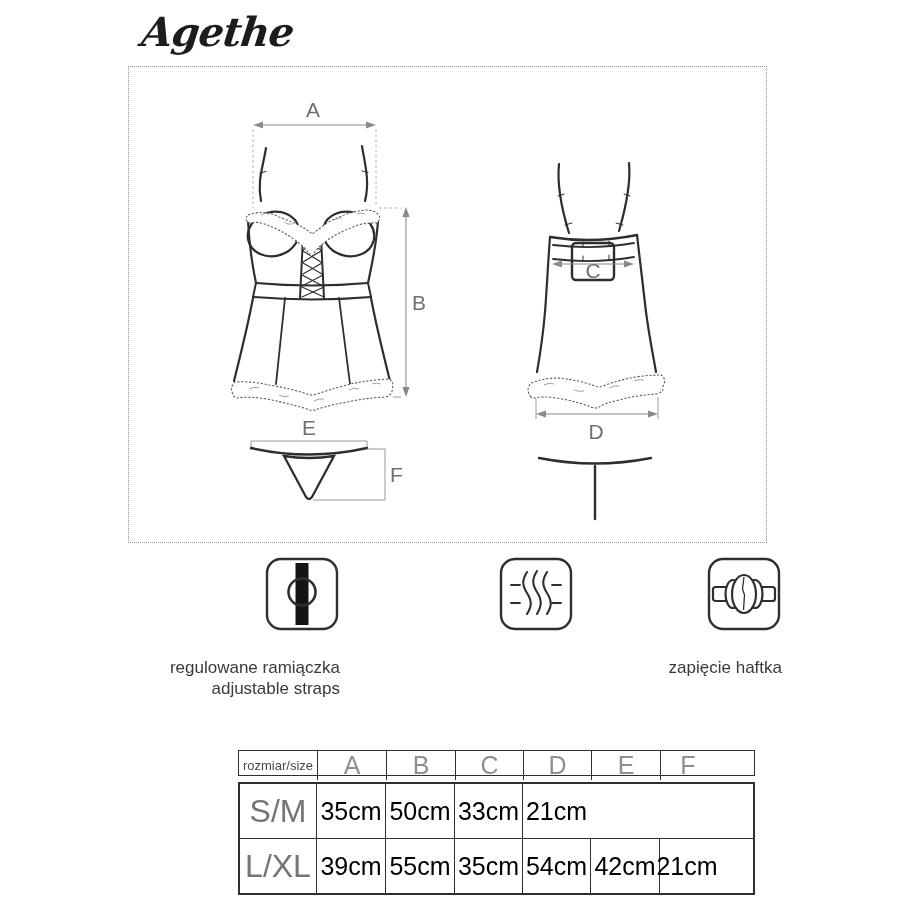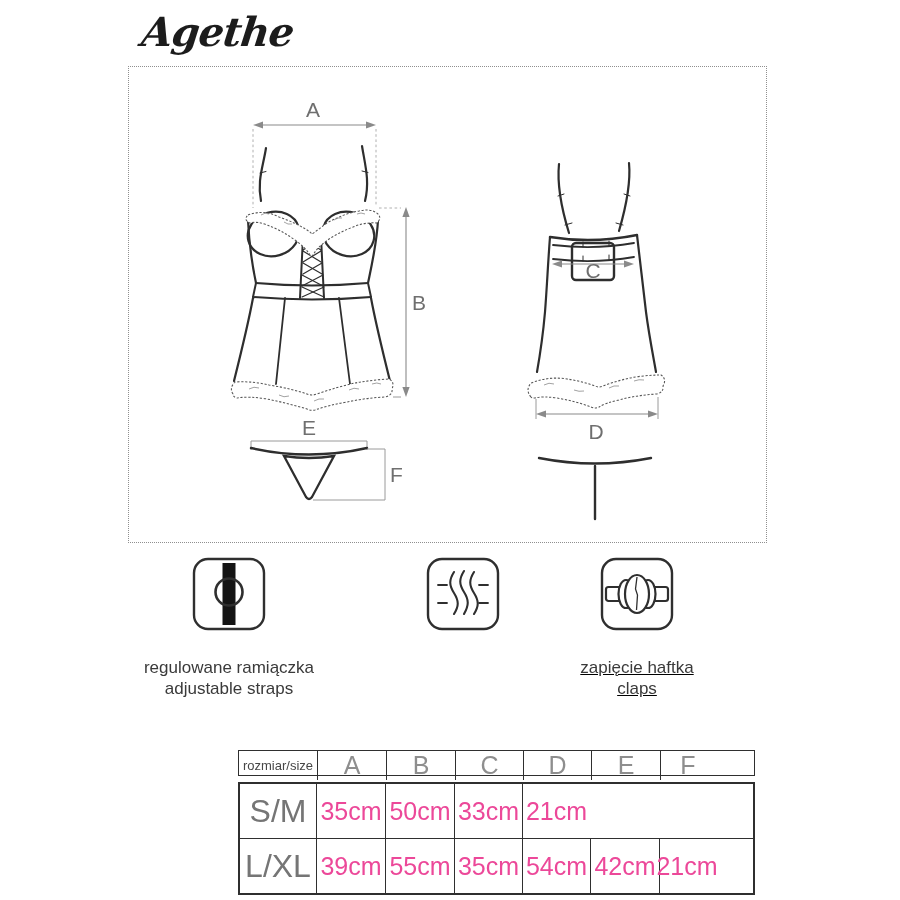--- a/index.html
+++ b/index.html
@@ -13,35 +13,35 @@
   }
 
   .brand-logo{position:absolute;left:642px;top:5px;width:142px;height:54px;}
 
   .diagram-box{
     position:absolute;left:128px;top:66px;width:639px;height:477px;
     border:1px dotted #8f8f8f;box-sizing:border-box;
   }
   .diagram-box svg{display:block;}
 
-  .feature{position:absolute;top:556px;width:222px;text-align:center;}
+  .feature{position:absolute;top:556px;width:222px;text-align:right;}
   .feature .cap{margin-top:21px;font-size:17px;line-height:21px;color:#3a3a3a;}
-  .f1{left:118px;} .f2{left:352px;} .f3{left:526px;text-decoration:underline;}
+  .f1{left:118px;} .f2{left:352px;} .f3{left:560px;}
 
   .size-table{position:absolute;left:211px;top:750px;width:517px;color:#3c3c3c;padding-left:27px;}
   .t-head{display:grid;grid-template-columns:78px 69px 69px 68px 68px 69px 55px;
     border:1px solid #2f2f2f;height:26px;box-sizing:border-box;}
   .t-head .th{display:flex;align-items:center;justify-content:center;
     border-left:1px solid #2f2f2f;font-size:25px;color:#8e8e8e;}
   .t-head .th:first-child{border-left:none;font-size:13px;color:#474747;}
   .t-body{margin-top:6px;border:2px solid #2f2f2f;}
   .t-row{display:grid;grid-template-columns:76px 69px 69px 68px 68px 69px 55px;height:54px;}
   .t-row + .t-row{border-top:1px solid #2f2f2f;}
   .t-row .td{display:flex;align-items:center;justify-content:center;
-    border-left:1px solid #2f2f2f;font-size:25px;color:#ec4899;}
+    border-left:1px solid #2f2f2f;font-size:25px;color:#000000;}
   .t-row .td:first-child{border-left:none;font-size:32px;color:#757575;}
 
   .ln{stroke:#2e2e2e;fill:none;stroke-linecap:round;}
   .dim{stroke:#8a8a8a;stroke-width:1.1;fill:none;}
   .dimh{fill:#8a8a8a;stroke:none;}
   .ext{stroke:#b0b0b0;stroke-width:1;stroke-dasharray:2.6 2.6;fill:none;}
   .thin{stroke:#9a9a9a;stroke-width:1;fill:none;}
   .fur{fill:#fff;stroke:#555;stroke-width:1.05;stroke-dasharray:2.2 1.7;stroke-linejoin:round;}
   .fuzz{stroke:#8a8a8a;stroke-width:.8;fill:none;}
   .mlabel{fill:#6f6f6f;font-size:21px;font-family:"Liberation Sans",sans-serif;}
@@ -247,21 +247,20 @@
       <rect x="3" y="3" width="70" height="70" rx="14" fill="#fff" stroke="#2f2f2f" stroke-width="2.4"></rect>
       <rect x="7" y="31" width="17" height="14" rx="2.5" fill="#fff" stroke="#2f2f2f" stroke-width="2.2"></rect>
       <rect x="52" y="31" width="17" height="14" rx="2.5" fill="#fff" stroke="#2f2f2f" stroke-width="2.2"></rect>
       <ellipse cx="27" cy="38" rx="7.5" ry="14" fill="#fff" stroke="#2f2f2f" stroke-width="2.2"></ellipse>
       <ellipse cx="49" cy="38" rx="7.5" ry="14" fill="#fff" stroke="#2f2f2f" stroke-width="2.2"></ellipse>
       <ellipse cx="38" cy="38" rx="12" ry="19" fill="#fff" stroke="#2f2f2f" stroke-width="2.2"></ellipse>
       <path d="M38,21 l-1.5,12 l2,6 l-1,15" fill="none" stroke="#2f2f2f" stroke-width="1.3"></path>
     </svg>
     <div class="cap">
       <div>zapięcie haftka</div>
-      <div>claps</div>
     </div>
   </div>
 
   <div class="size-table">
     <div class="t-head">
       <div class="th">rozmiar/size</div>
       <div class="th">A</div>
       <div class="th">B</div>
       <div class="th">C</div>
       <div class="th">D</div>

